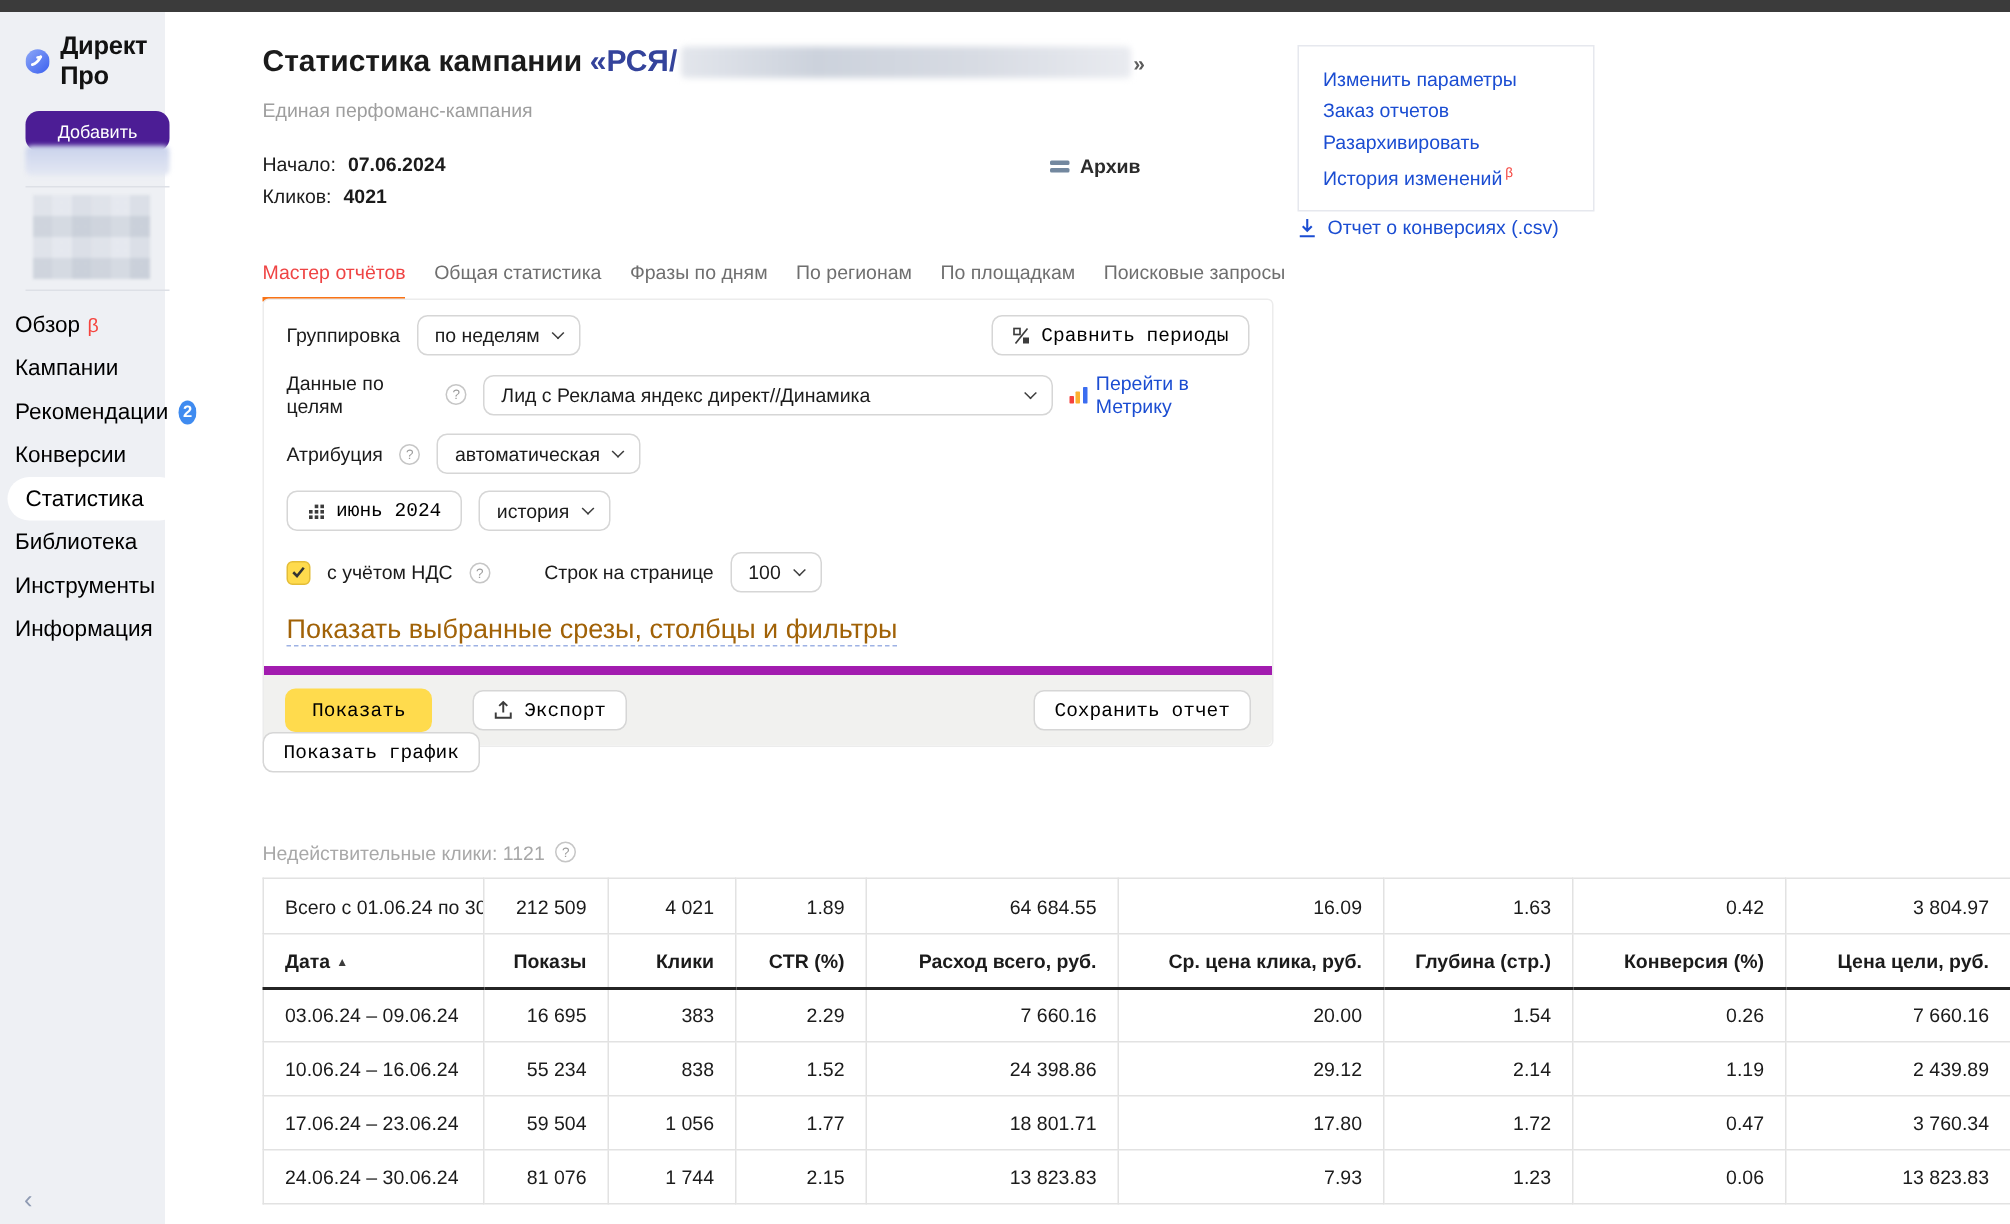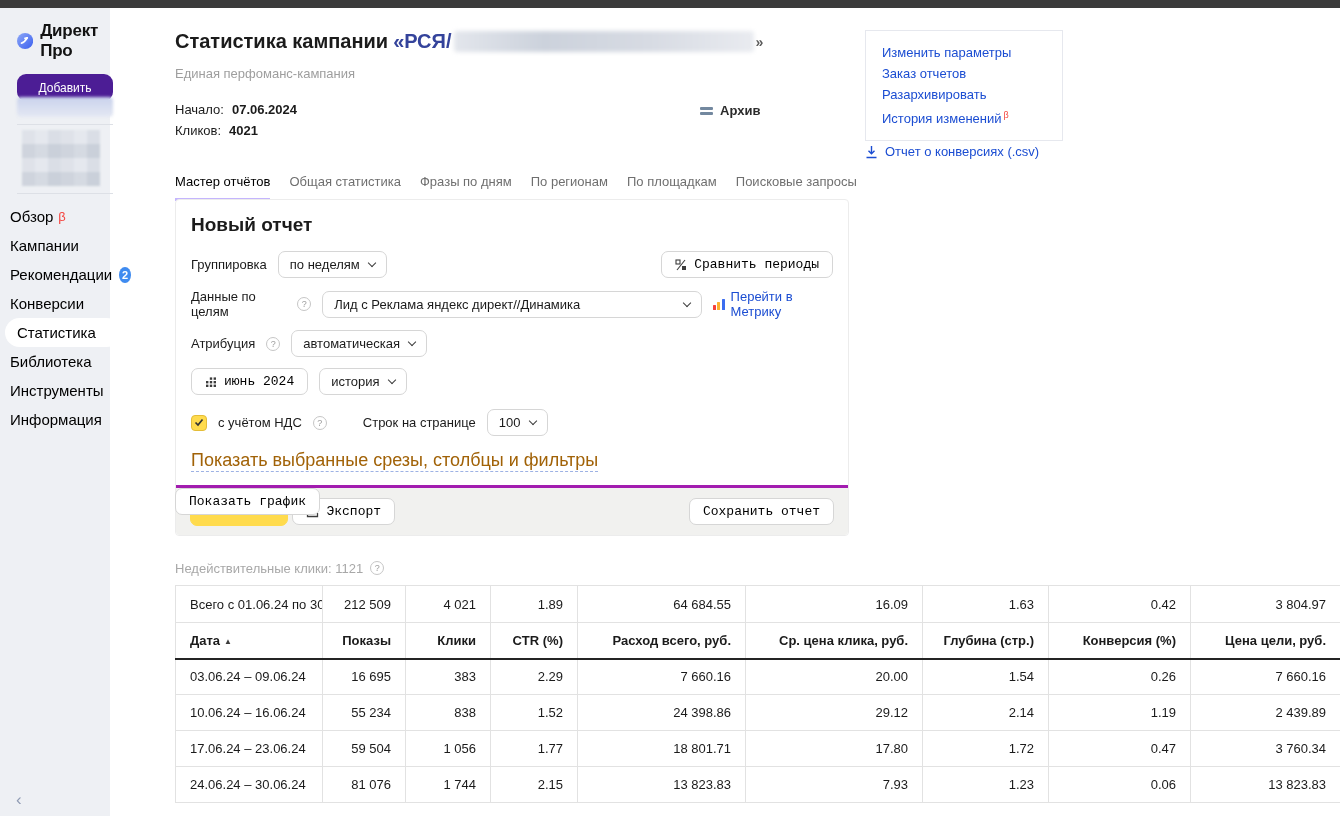--- a/index.html
+++ b/index.html
@@ -51,42 +51,42 @@
 
   .actions-box { position:absolute; left:734px; top:22px; width:198px; border:1px solid #e6e8ee; background:#fff; padding:11px 16px; }
   .actions-box .link { display:block; line-height:21px; text-decoration:none; white-space:nowrap; }
   .link { color:#1b4dd2; font-size:13px; cursor:pointer; text-decoration:none; }
   .sup-beta { color:#f5443e; font-size:9px; vertical-align:super; margin-left:2px; }
   .conversions { position:absolute; left:734px; top:136px; display:flex; align-items:center; gap:7px; }
 
   
   .tabs { position:absolute; left:44px; top:166px; display:flex; gap:19px; font-size:13px; }
   .tab { color:#6f6f6f; padding-bottom:9px; cursor:pointer; white-space:nowrap; }
-  .tab.active { color:#000000; border-bottom:3px solid #c4b5fd; }
+  .tab.active { color:#ef4444; border-bottom:3px solid #f97316; }
 
   
   .report-panel { position:absolute; left:44px; top:191px; width:674px; border:1px solid #ececec; border-radius:4px; background:#fff; }
   .panel-inner { padding:10px 15px 0 15px; }
   .report-title { font-size:19px; font-weight:bold; margin:4px 0 15px; }
   .form-row { display:flex; align-items:center; gap:11px; margin-bottom:11px; font-size:13px; }
   .spacer { flex:1; }
   .select { display:inline-flex; align-items:center; gap:9px; border:1px solid #d6d6d6; border-radius:7px;
             padding:5px 11px; font-size:13px; background:#fff; cursor:pointer; white-space:nowrap; }
   .select.wide { width:420px; justify-content:space-between; }
   .chev { width:6px; height:6px; border-right:1.4px solid #3c3c3c; border-bottom:1.4px solid #3c3c3c;
           transform:rotate(45deg); margin-top:-3px; flex:none; }
   .btn { display:inline-flex; align-items:center; gap:7px; border:1px solid #d6d6d6; border-radius:7px;
          padding:5px 13px; font-size:13px; font-family:Liberation Mono, monospace; background:#fff; color:#000; cursor:pointer; white-space:nowrap; }
   .btn-yellow { background:#ffdb4d; border-color:#ffdb4d; padding:6px 17px; }
   .help { display:inline-flex; width:14px; height:14px; border:1px solid #c6c6c6; border-radius:50%;
           color:#9c9c9c; font-size:9px; align-items:center; justify-content:center; flex:none; cursor:pointer; }
   .checkbox { width:16px; height:16px; border-radius:4px; background:#ffdb4d; border:1px solid #e4bd38;
               display:inline-flex; align-items:center; justify-content:center; cursor:pointer; flex:none; }
   .dashed-link { color:#a16207; font-size:18px; cursor:pointer; border-bottom:1px dashed #9eb2e4; display:inline-block; margin:3px 0 13px; }
-  .panel-footer { display:flex; align-items:center; gap:4px; background:#f1f1ef; border-top:3px solid #a21caf;
+  .panel-footer { display:flex; align-items:center; gap:27px; background:#f1f1ef; border-top:6px solid #a21caf;
                   padding:9px 14px; border-radius:0 0 4px 4px; }
   .metrika-link { display:inline-flex; align-items:center; gap:6px; }
   .metrika-icon { display:inline-flex; align-items:flex-end; gap:1.5px; height:11px; }
   .metrika-icon i { width:3px; border-radius:0.5px; display:block; }
 
   
   .chart-btn { position:absolute; left:44px; top:480px; }
   .invalid { position:absolute; left:44px; top:553px; font-size:13px; color:#a8a8a8; display:flex; align-items:flex-start; gap:7px; }
 
   
@@ -203,21 +203,20 @@
     <div class="tab active">Мастер отчётов</div>
     <div class="tab">Общая статистика</div>
     <div class="tab">Фразы по дням</div>
     <div class="tab">По регионам</div>
     <div class="tab">По площадкам</div>
     <div class="tab">Поисковые запросы</div>
   </div>
 
   <div class="report-panel">
     <div class="panel-inner">
-      <div class="report-title">Новый отчет</div>
 
       <div class="form-row">
         <span>Группировка</span>
         <span class="select">
           <span>по неделям</span>
           <span class="chev"></span>
         </span>
         <span class="spacer"></span>
         <button class="btn">
           <svg width="12" height="12" viewBox="0 0 12 12">

